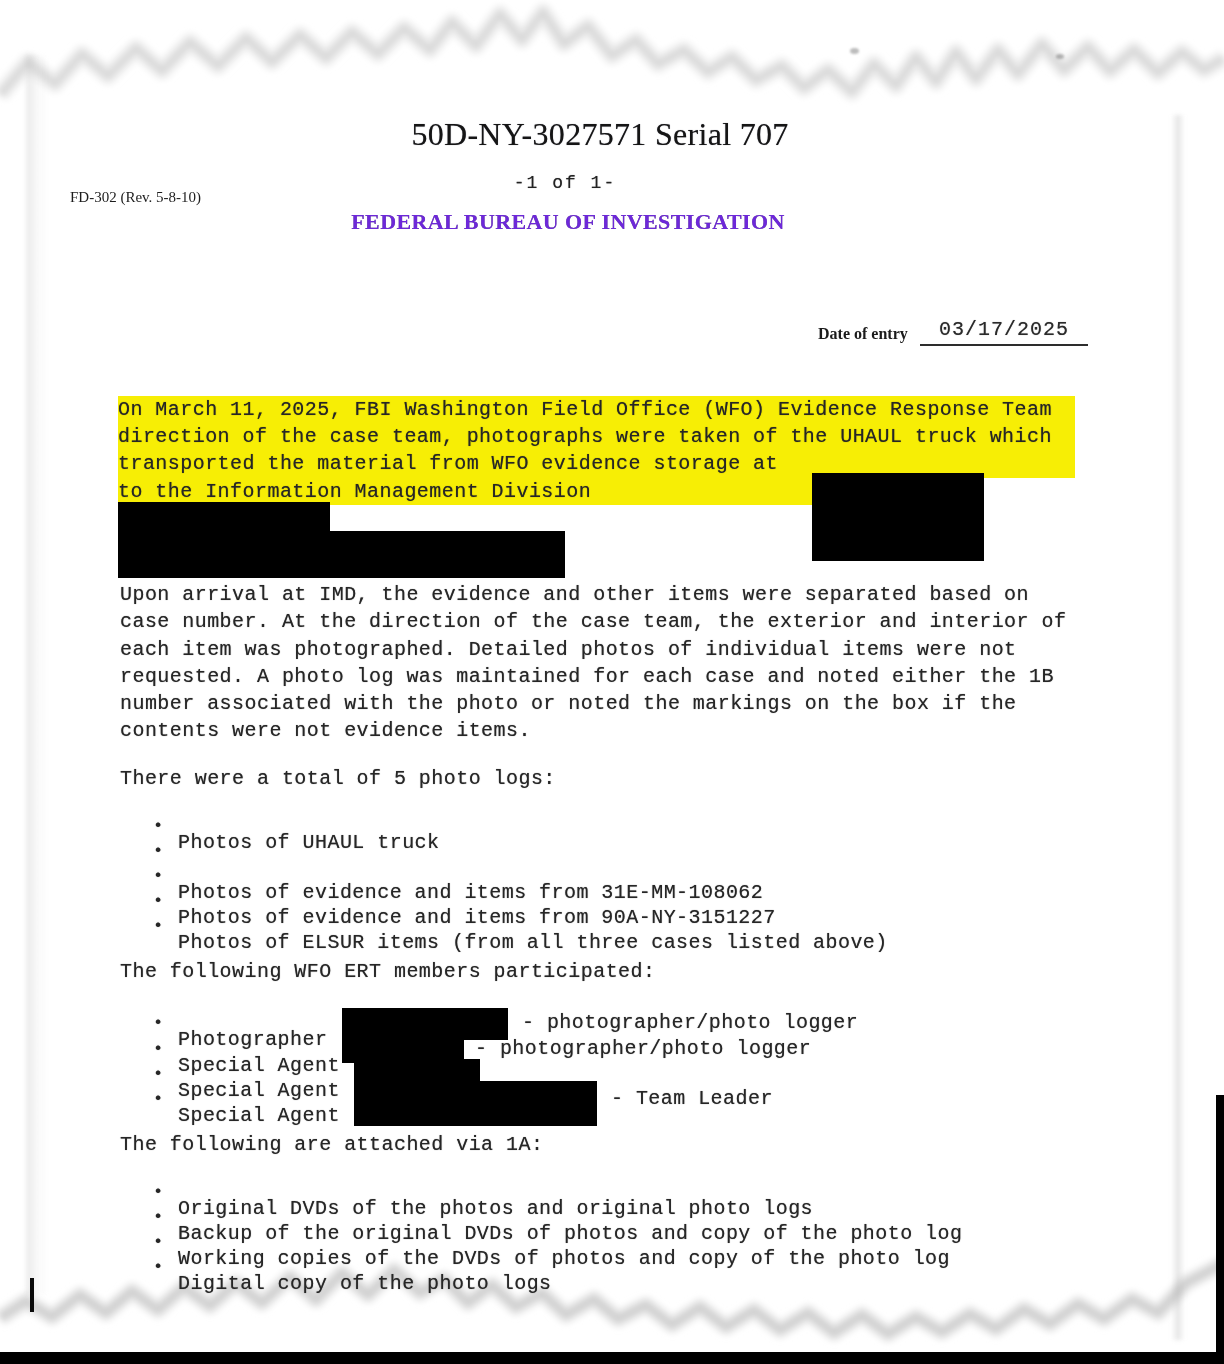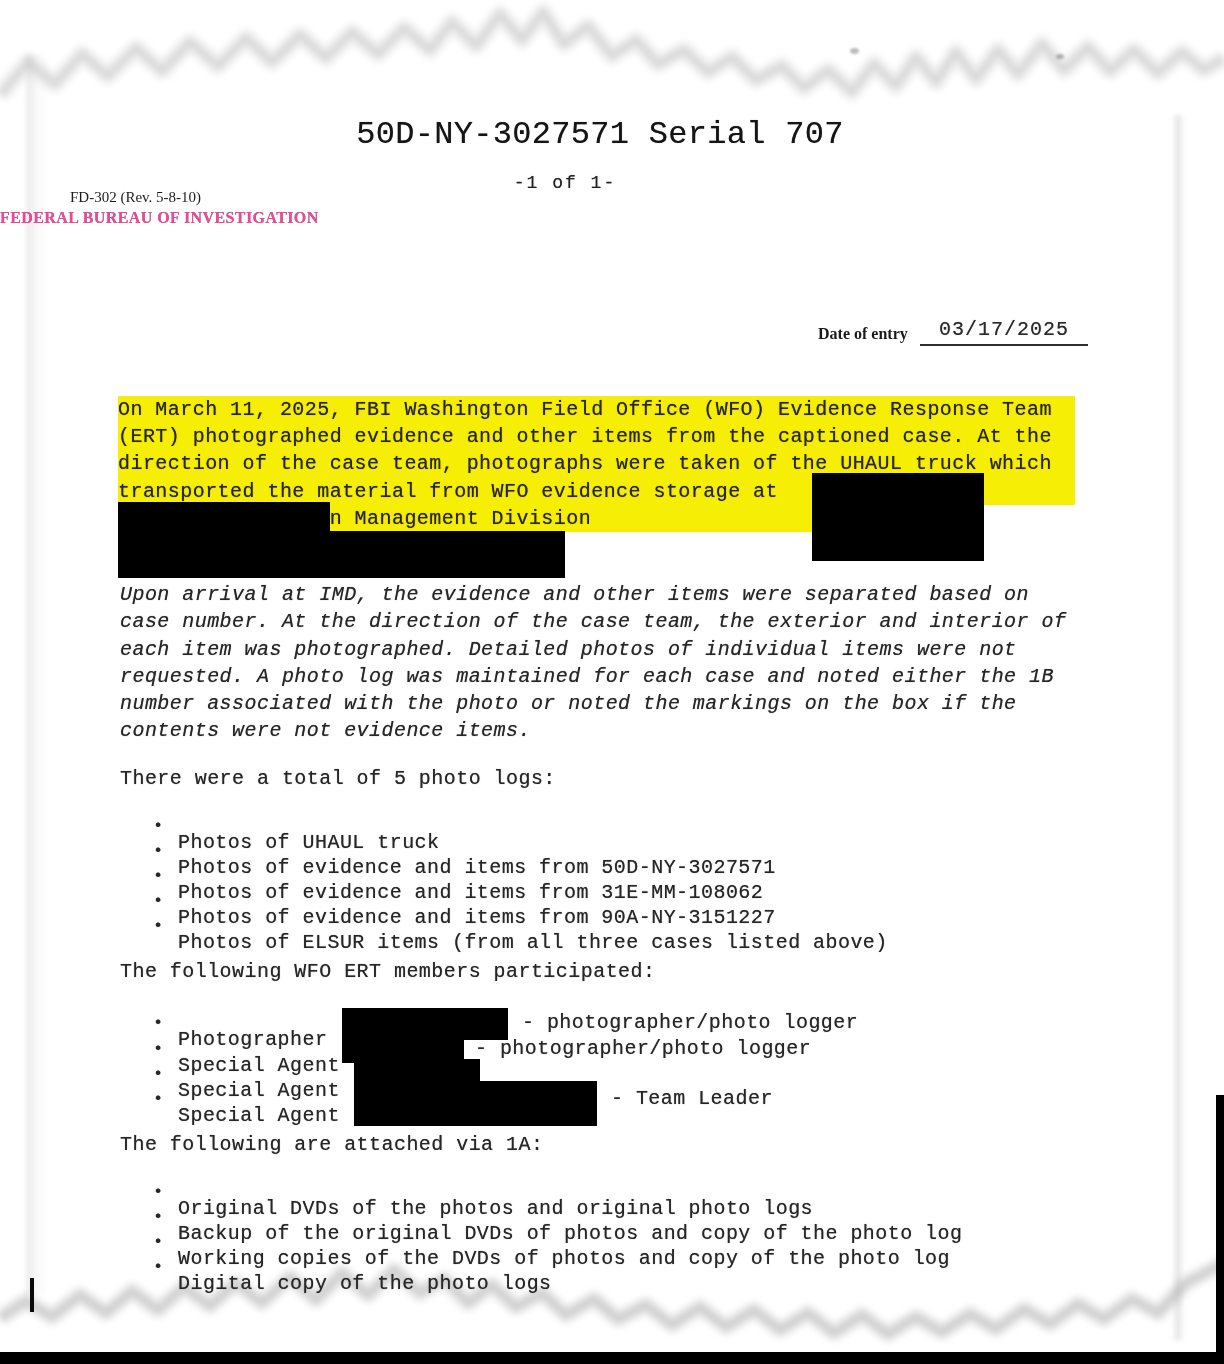--- a/index.html
+++ b/index.html
@@ -14,40 +14,40 @@
   .edge-shadow-right{position:absolute;left:1172px;top:115px;width:12px;height:1225px;z-index:1;
         background:linear-gradient(to right, transparent, rgba(170,170,170,.32) 50%, transparent);
         filter:blur(2px);}
   .speck{position:absolute;background:rgba(80,80,80,.38);filter:blur(1px);z-index:1;border-radius:50%;}
   .bar-bottom{position:absolute;left:0;top:1352px;width:1224px;height:12px;background:#000;z-index:8;}
   .bar-right{position:absolute;left:1216px;top:1095px;width:8px;height:269px;background:#000;z-index:8;}
   .tick-left{position:absolute;left:30px;top:1278px;width:4px;height:34px;background:#0a0a0a;z-index:8;}
 
   
   .doc-title{position:absolute;left:0;top:116px;width:1200px;text-align:center;z-index:2;
-        font-family:Liberation Mono, monospace;font-size:32px;color:#151515;
+        font-family:Liberation Serif, serif;font-size:32px;color:#151515;
         text-shadow:0 0 .8px rgba(20,20,40,.6);letter-spacing:.3px;}
   .page-ind{position:absolute;left:0;top:173px;width:1130px;text-align:center;z-index:2;
         font-size:18px;color:#222;text-shadow:0 0 .8px rgba(30,30,30,.6);letter-spacing:2px;}
   .form-no{position:absolute;left:70px;top:189px;z-index:2;
         font-family:"Liberation Serif","DejaVu Serif",serif;font-size:15px;color:#1c1c1c;}
-  .agency{position:absolute;left:0;top:209px;width:1136px;text-align:left;z-index:2;
-        font-family:"Liberation Serif","DejaVu Serif",serif;font-weight:bold;font-size:16px;
-        color:#ec4899;letter-spacing:.4px;text-shadow:0 0 .6px rgba(0,0,0,.5);}
+  .agency{position:absolute;left:0;top:209px;width:1136px;text-align:center;z-index:2;
+        font-family:"Liberation Serif","DejaVu Serif",serif;font-weight:bold;font-size:22px;
+        color:#6d28d9;letter-spacing:.4px;text-shadow:0 0 .6px rgba(0,0,0,.5);}
   .date-label{position:absolute;left:818px;top:325px;z-index:2;
         font-family:"Liberation Serif","DejaVu Serif",serif;font-weight:bold;font-size:16px;color:#1b1b1b;}
   .date-value{position:absolute;left:920px;top:318px;width:168px;height:26px;z-index:2;
         border-bottom:2px solid #2d2d2d;text-align:center;
         font-size:20px;color:#2a2a2a;letter-spacing:1px;text-shadow:0 0 .8px rgba(30,30,30,.6);}
 
   
   .mono, .row, .hline{font-size:20px;color:#262626;letter-spacing:.45px;
         text-shadow:0 0 .9px rgba(35,35,35,.65);white-space:nowrap;}
   .para{position:absolute;left:120px;z-index:2;}
-  .para .ln{height:27.3px;line-height:27.3px;font-style:italic;}
+  .para .ln{height:27.3px;line-height:27.3px;}
   .intro{position:absolute;left:120px;height:26px;line-height:26px;z-index:2;}
 
   
   .hblock{position:absolute;left:118px;top:396px;z-index:2;}
   .hline{height:27.2px;line-height:27.2px;}
   .hl{display:inline-block;background:var(--hl,#f7ee05);height:27.2px;box-sizing:border-box;}
   .hl.w-full{width:957px;}
   .hl.w-l5{width:695px;}
 
   
@@ -96,21 +96,20 @@
 
   <div class="doc-title">50D-NY-3027571 Serial 707</div>
   <div class="page-ind">-1 of 1-</div>
   <div class="form-no">FD-302 (Rev. 5-8-10)</div>
   <div class="agency">FEDERAL BUREAU OF INVESTIGATION</div>
   <div class="date-label">Date of entry</div>
   <div class="date-value">03/17/2025</div>
 
   <div class="hblock">
     <div class="hline"><span class="hl w-full"><span>On March 11, 2025, FBI Washington Field Office (WFO) Evidence Response Team</span></span></div>
-    <div class="hline"><span class="hl w-full"><span>(ERT) photographed evidence and other items from the captioned case. At the</span></span></div>
     <div class="hline"><span class="hl w-full"><span>direction of the case team, photographs were taken of the UHAUL truck which</span></span></div>
     <div class="hline"><span class="hl w-full"><span>transported the material from WFO evidence storage at</span></span></div>
     <div class="hline"><span class="hl w-l5"><span>to the Information Management Division</span></span></div>
   </div>
 
   <div class="redact" style="left:812px;top:473px;width:172px;height:88px;"></div>
   <div class="redact" style="left:118px;top:502px;width:212px;height:31px;"></div>
   <div class="redact" style="left:118px;top:531px;width:447px;height:47px;"></div>
 
   <div class="para mono" style="top:581px;">
@@ -122,21 +121,20 @@
     <div class="ln">contents were not evidence items.</div>
   </div>
 
   <div class="intro mono" style="top:766px;">There were a total of 5 photo logs:</div>
   <div class="row" style="top:813px;">
       <span class="bullet">•</span>
       <span class="txt">Photos of UHAUL truck</span>
     </div>
   <div class="row" style="top:838px;">
       <span class="bullet">•</span>
-      <span class="txt">Photos of evidence and items from 50D-NY-3027571</span>
     </div>
   <div class="row" style="top:863px;">
       <span class="bullet">•</span>
       <span class="txt">Photos of evidence and items from 31E-MM-108062</span>
     </div>
   <div class="row" style="top:888px;">
       <span class="bullet">•</span>
       <span class="txt">Photos of evidence and items from 90A-NY-3151227</span>
     </div>
   <div class="row" style="top:913px;">

